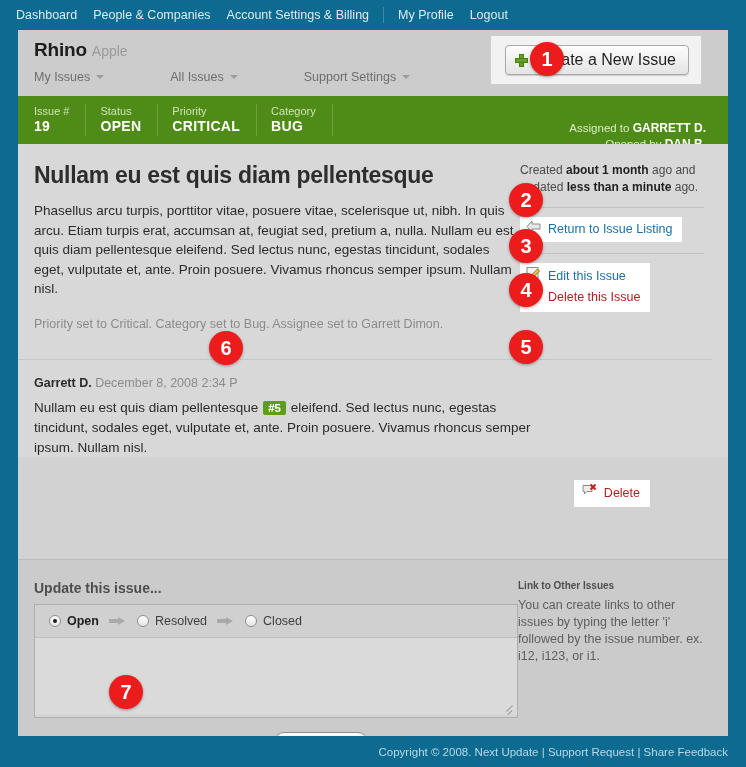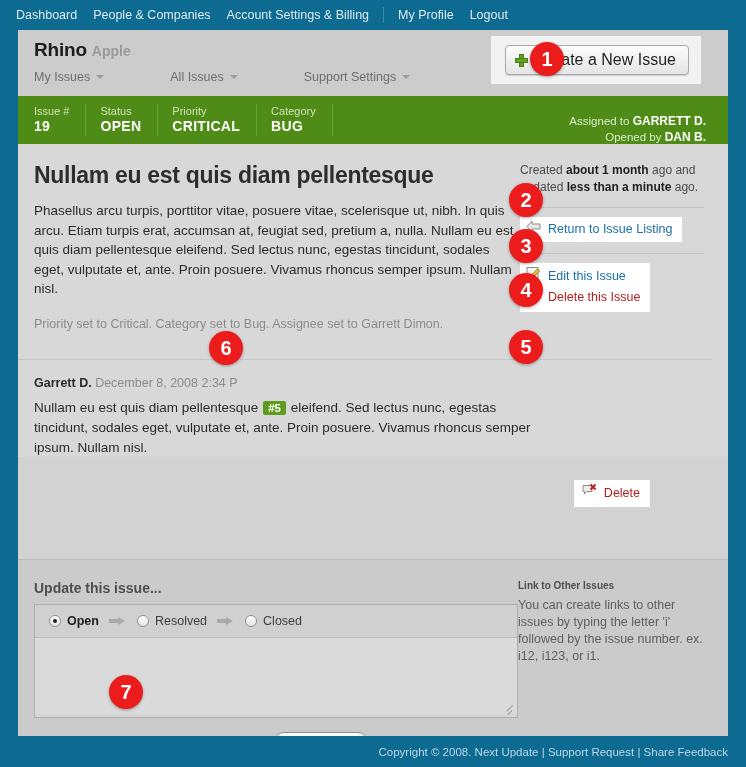--- a/index.html
+++ b/index.html
@@ -50,21 +50,21 @@
     height:66px;
     background:#cccccc;
     position:relative;
     padding:10px 0 0 16px;
   }
   #projhead .brand { line-height:20px; }
   #projhead .brand .name {
     font-size:19px; font-weight:bold; color:#1d1d1d; letter-spacing:-0.2px;
   }
   #projhead .brand .client {
-    font-size:14px; color:#9a9a9a; margin-left:5px;font-weight:bold;
+    font-size:14px; color:#9a9a9a; margin-left:5px;
   }
   #projmenu {
     display:flex; align-items:center; margin-top:8px;gap:28px;
   }
   #projmenu .mi {
     color:#6e6e6e; font-size:12.5px; margin-right:38px;
     display:flex; align-items:center; gap:6px; text-decoration:none;
   }
   .caret {
     width:0;height:0;border-left:4px solid transparent;border-right:4px solid transparent;
@@ -97,21 +97,21 @@
   }
   #metabar .cell {
     padding:0 16px 0 0; margin-right:14px;
     border-right:1px solid #6ba336; height:32px;
     min-width:52px;
   }
   #metabar .cell:first-child { padding-left:0; }
   #metabar .cell .lbl { font-size:11px; color:#cfe3b5; line-height:14px; }
   #metabar .cell .val { font-size:14px; font-weight:bold; line-height:17px; letter-spacing:.3px;}
   #metaright {
-    position:absolute; right:22px; top:17px; text-align:right;
+    position:absolute; right:22px; top:24px; text-align:right;
     font-size:11.5px; color:#dcecc9; line-height:16px;
   }
   #metaright b { color:#ffffff; font-size:12px; }
 
   
   #content { position:relative; background:#d8d8d8; }
   #issue-main {
     width:500px; padding:18px 0 0 16px; float:left;
   }
   h1#issue-title {

